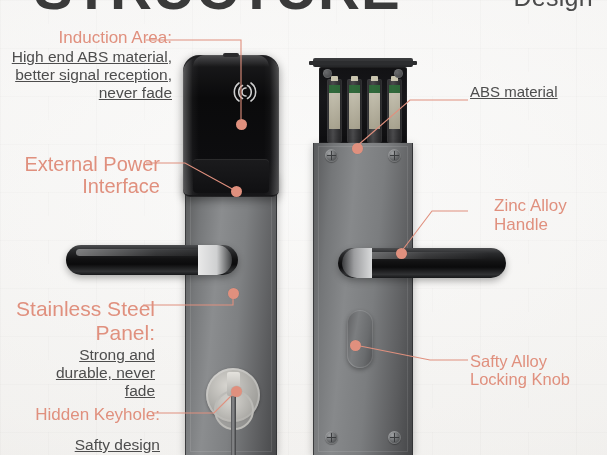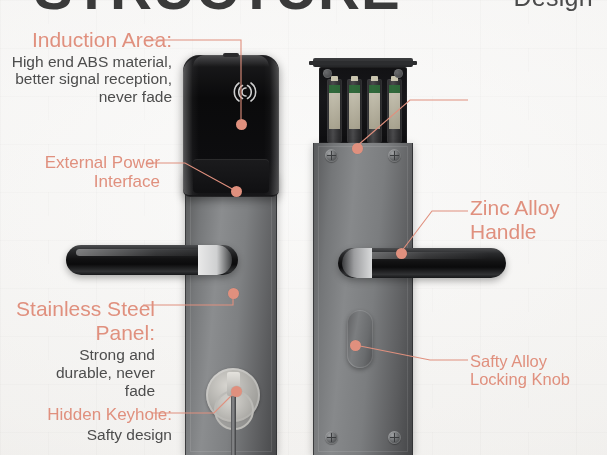--- a/index.html
+++ b/index.html
@@ -61,47 +61,48 @@
 
   
   .callout { position:absolute; }
   .callout .head {
     color:#e0907e;
     line-height:1.12;
   }
   .callout .body {
     color:#4d4d4d;
     line-height:1.16;
+    text-decoration:underline;
   }
   .ca-right  { text-align:right; }
   .ca-left   { text-align:left; }
 
   
   #c-induction { left:0; top:28px; width:172px; }
-  #c-induction .head { font-size:21px; }
+  #c-induction .head { font-size:17px; }
   #c-induction .body { font-size:15.5px; margin-top:1px; }
 
   #c-power { left:0; top:153px; width:160px; }
-  #c-power .head { font-size:17px; }
+  #c-power .head { font-size:20px; }
 
   #c-panel { left:0; top:297px; width:155px; }
   #c-panel .head { font-size:21px; }
   #c-panel .body { font-size:15.5px; margin-top:2px;padding-left:48px; }
 
-  #c-keyhole { left:12px; top:405px; width:160px; }
+  #c-keyhole { left:0; top:405px; width:160px; }
   #c-keyhole .head { font-size:17px; }
-  #c-keyhole .body { font-size:15.5px; margin-top:2px; }
+  #c-keyhole .body { font-size:15.5px; margin-top:12px; }
 
   
   #c-battery { left:470px; top:82px; width:135px; }
   #c-battery .head { font-size:16.5px; }
   #c-battery .body { font-size:15px; margin-top:1px; }
 
   #c-handle { left:470px; top:196px; width:135px; }
-  #c-handle .head { font-size:21px; }
+  #c-handle .head { font-size:17px;margin-left:24px; }
 
   #c-knob { left:470px; top:352px; width:132px; }
   #c-knob .head { font-size:16.5px; }
   #c-knob .body { font-size:15px; margin-top:1px; }
 
   
   #leaders { position:absolute; left:0; top:0; width:607px; height:455px; pointer-events:none; }
 
   
   #front-lock {
@@ -413,20 +414,21 @@
     <div class="head">Stainless Steel Panel:</div>
     <div class="body">Strong and durable, never fade</div>
   </div>
 
   <div class="callout ca-right" id="c-keyhole">
     <div class="head">Hidden Keyhole:</div>
     <div class="body">Safty design</div>
   </div>
 
   <div class="callout ca-left" id="c-battery">
+    <div class="body">ABS material</div>
   </div>
 
   <div class="callout ca-left" id="c-handle">
     <div class="head">Zinc Alloy Handle</div>
   </div>
 
   <div class="callout ca-left" id="c-knob">
     <div class="head">Safty Alloy Locking Knob</div>
   </div>
 

